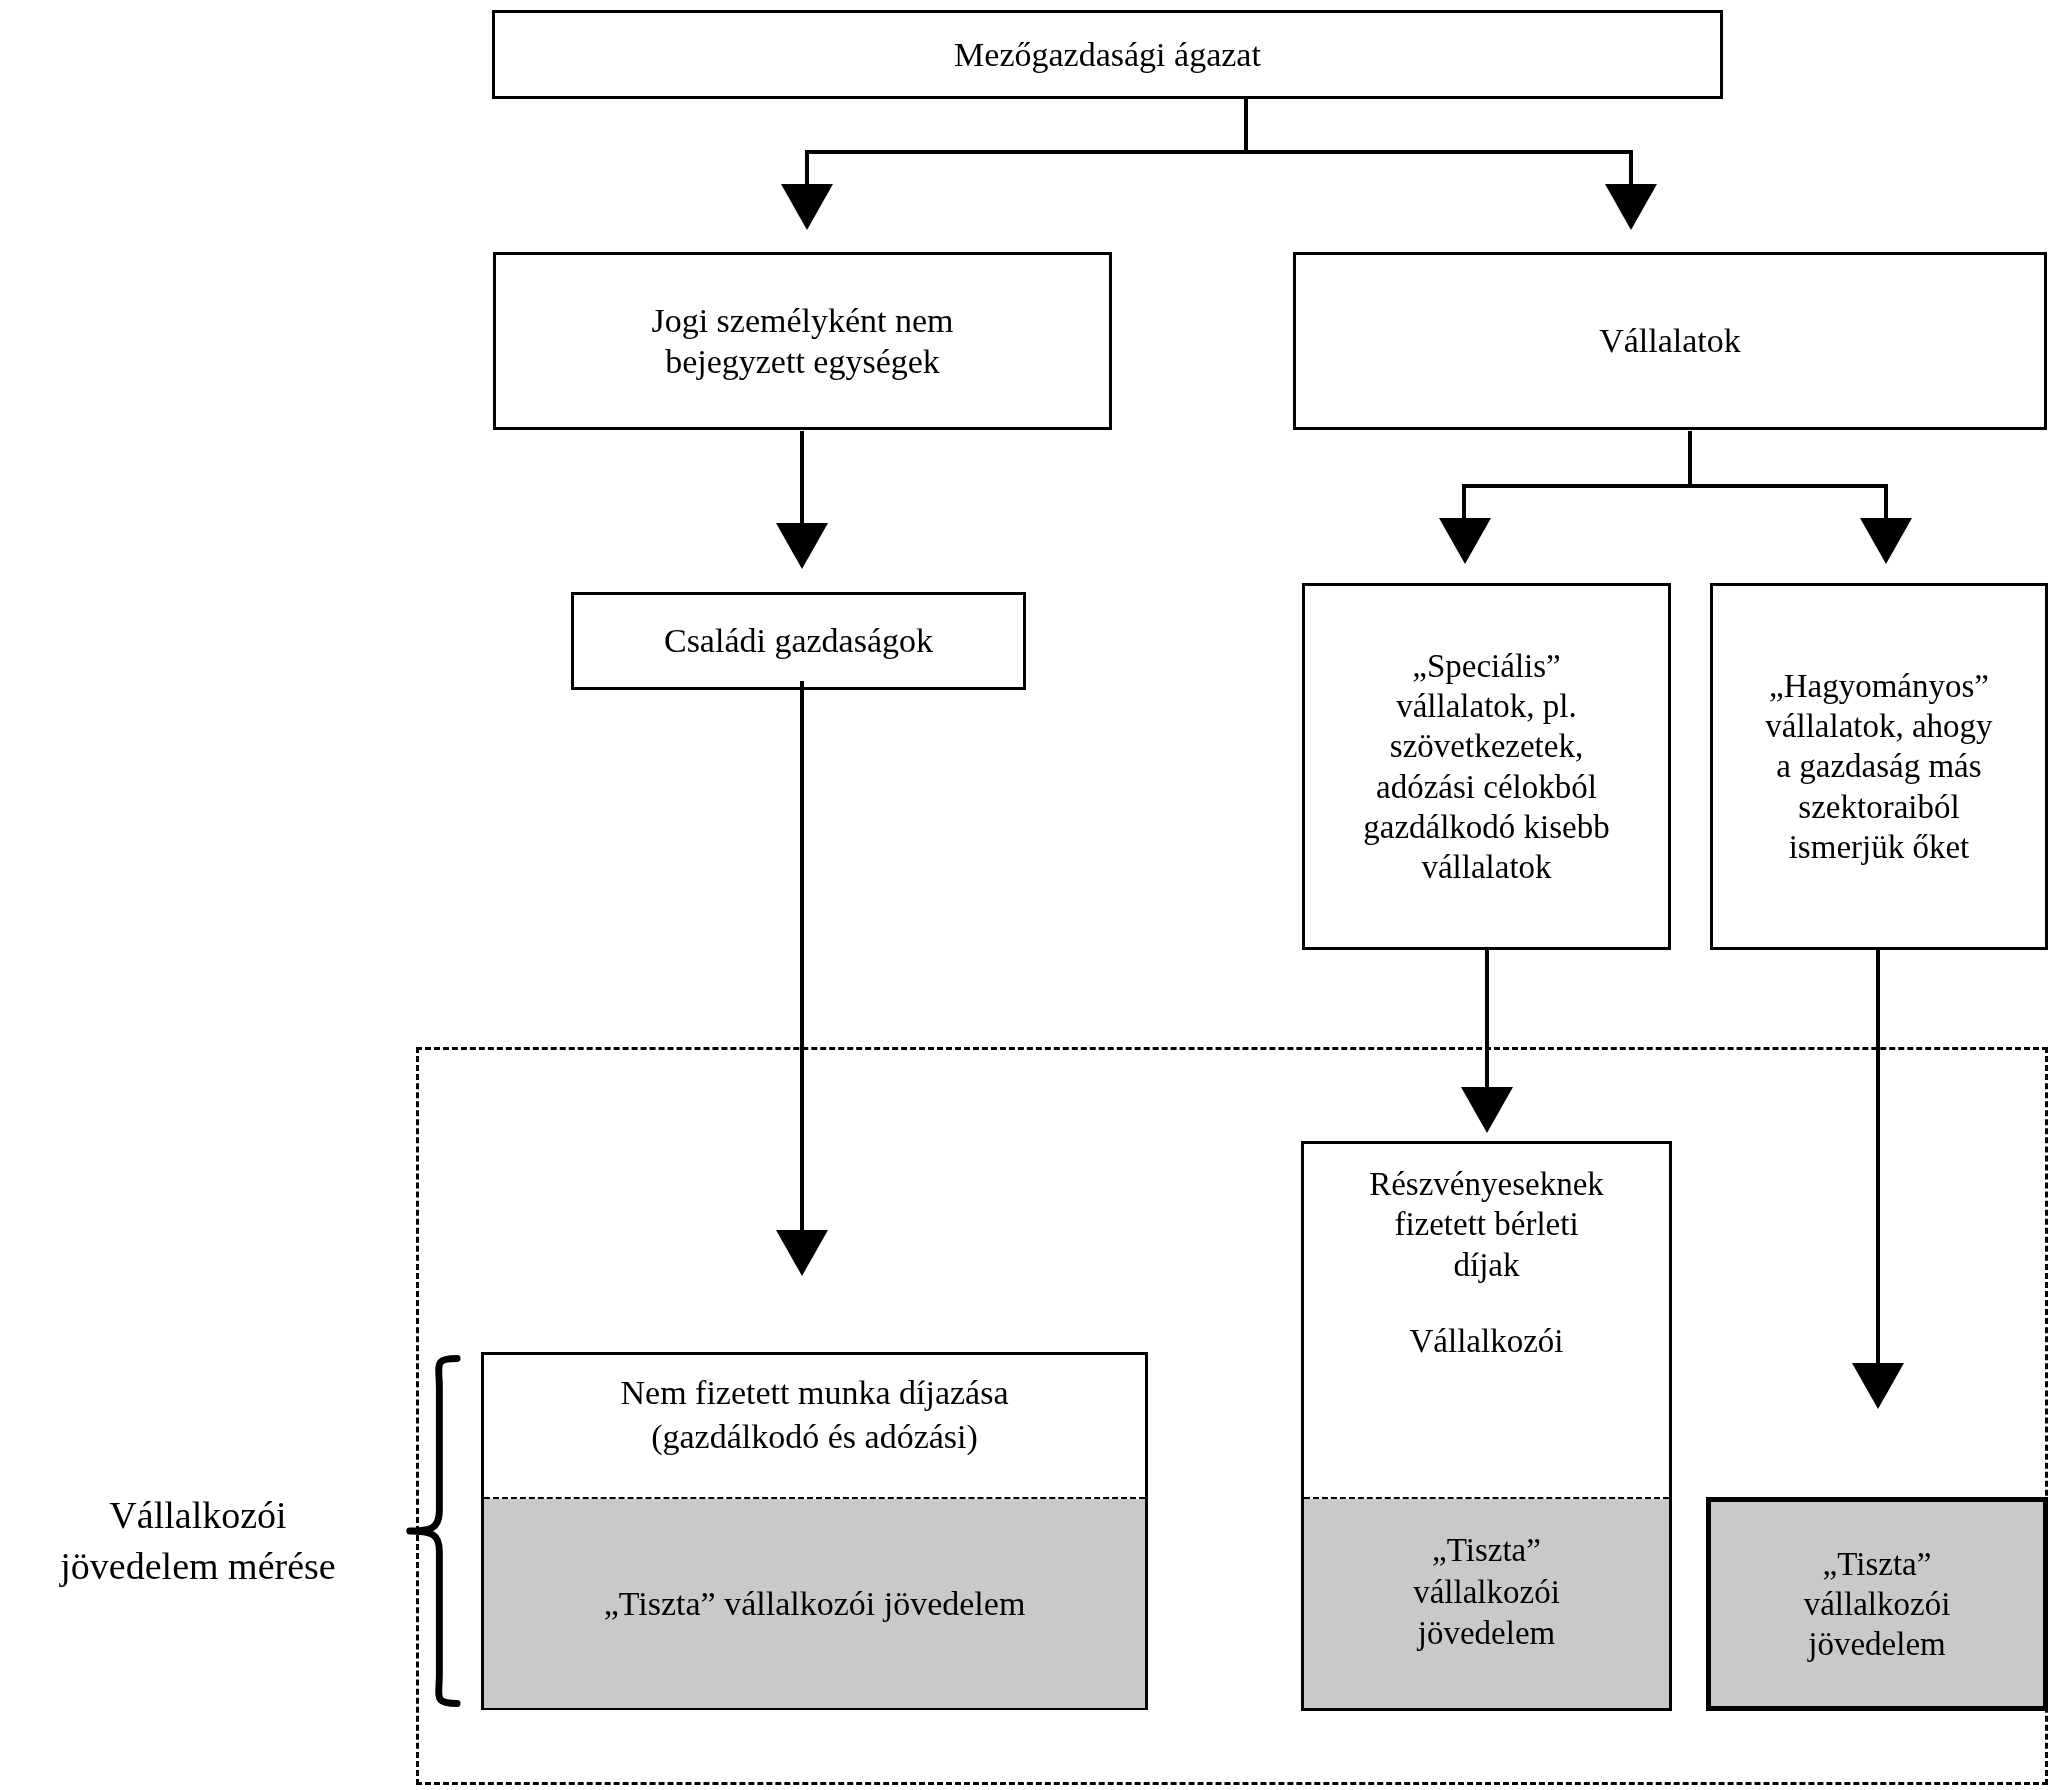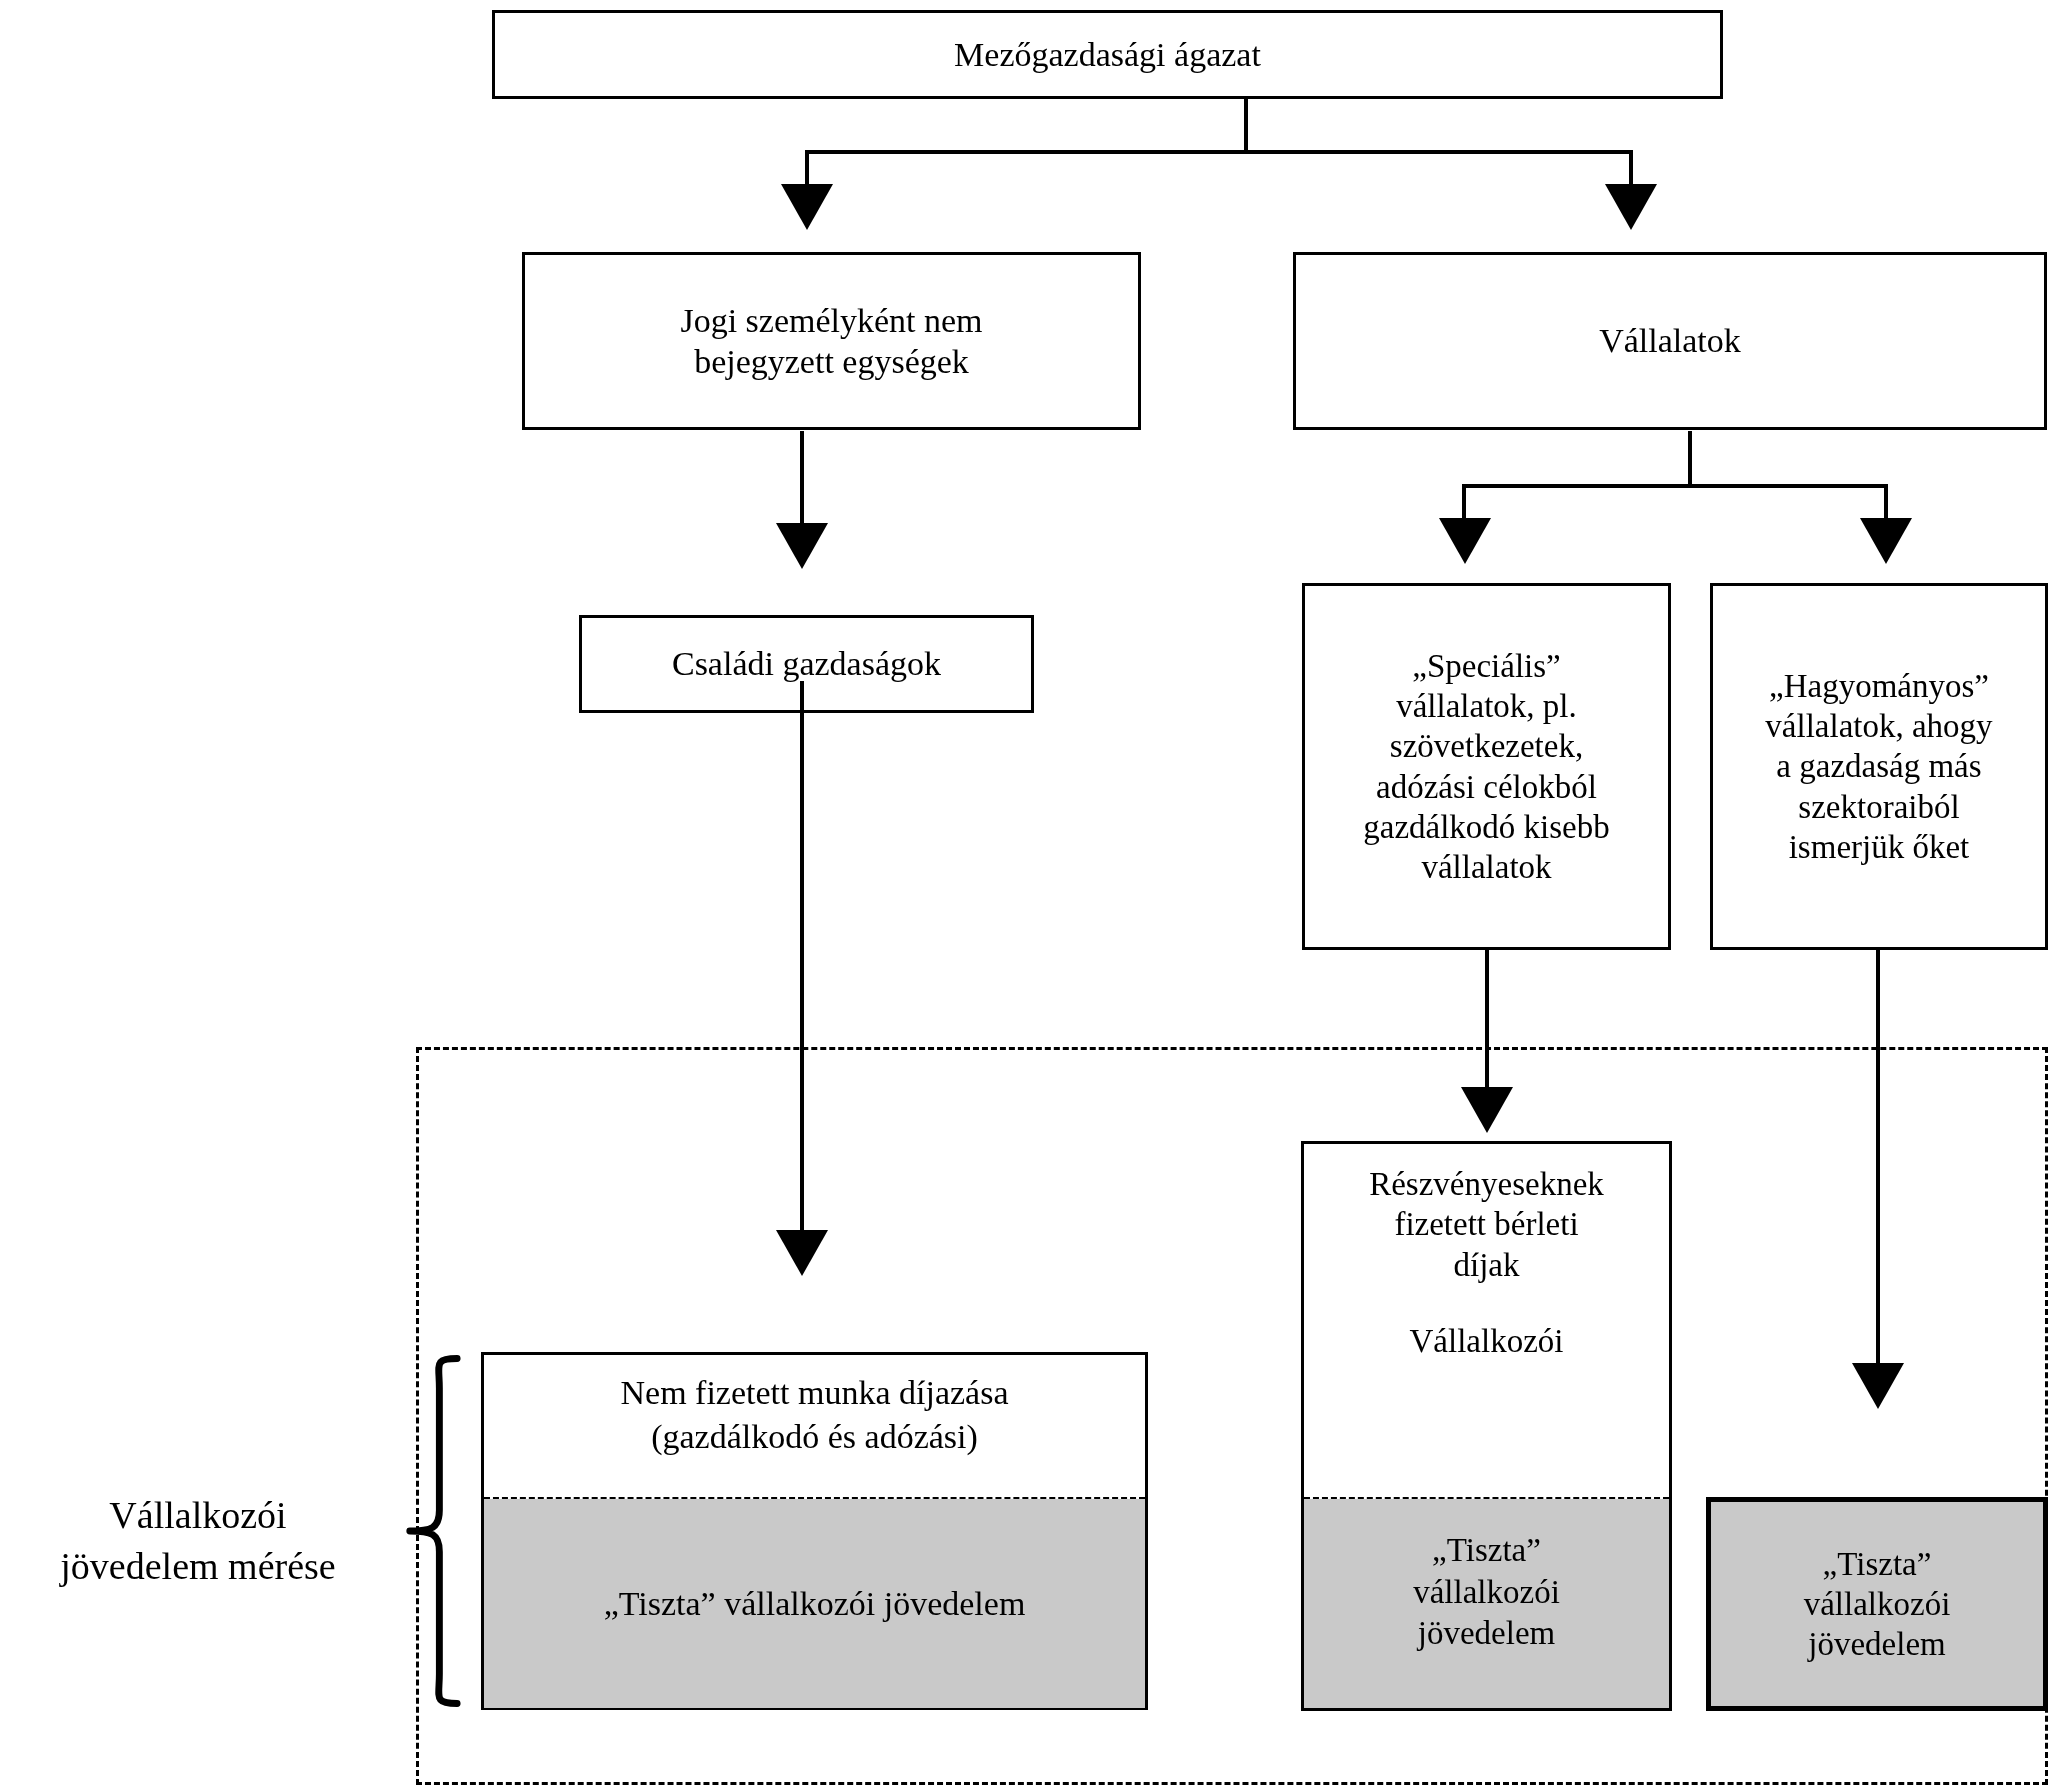--- a/index.html
+++ b/index.html
@@ -39,33 +39,33 @@
     <span class="txt">Mezőgazdasági ágazat</span>
   </div>
 
   <div class="vline" style="left:1244px; top:99px; height:55px;"></div>
   <div class="hline" style="left:805px; top:150px; width:828px;"></div>
   <div class="vline" style="left:805px; top:150px; height:42px;"></div>
   <div class="vline" style="left:1629px; top:150px; height:42px;"></div>
   <div class="arrow" style="left:781px; top:184px;"></div>
   <div class="arrow" style="left:1605px; top:184px;"></div>
 
-  <div class="box" style="left:522px; top:252px; width:619px; height:178px;">
+  <div class="box" style="left:493px; top:252px; width:619px; height:178px;">
     <span class="txt">Jogi személyként nem
 bejegyzett egységek</span>
   </div>
 
   <div class="box" style="left:1293px; top:252px; width:754px; height:178px;">
     <span class="txt">Vállalatok</span>
   </div>
 
   <div class="vline" style="left:800px; top:431px; width:4px; height:99px;"></div>
   <div class="arrow" style="left:776px; top:523px;"></div>
 
-  <div class="box" style="left:571px; top:615px; width:455px; height:98px;margin-left:8px;">
+  <div class="box" style="left:571px; top:592px; width:455px; height:98px;">
     <span class="txt">Családi gazdaságok</span>
   </div>
 
   <div class="vline" style="left:1688px; top:431px; height:57px;"></div>
   <div class="hline" style="left:1462px; top:484px; width:426px;"></div>
   <div class="vline" style="left:1462px; top:484px; height:42px;"></div>
   <div class="vline" style="left:1884px; top:484px; height:42px;"></div>
   <div class="arrow" style="left:1439px; top:518px;"></div>
   <div class="arrow" style="left:1860px; top:518px;"></div>
 

